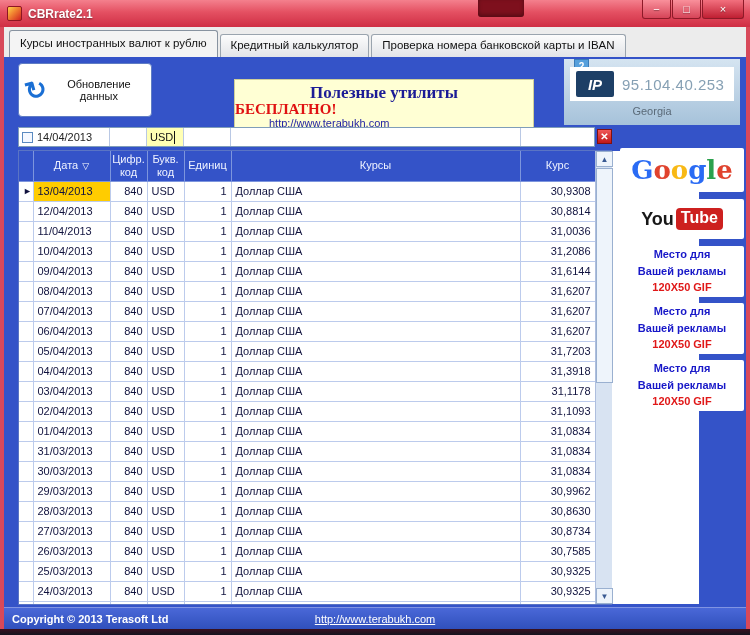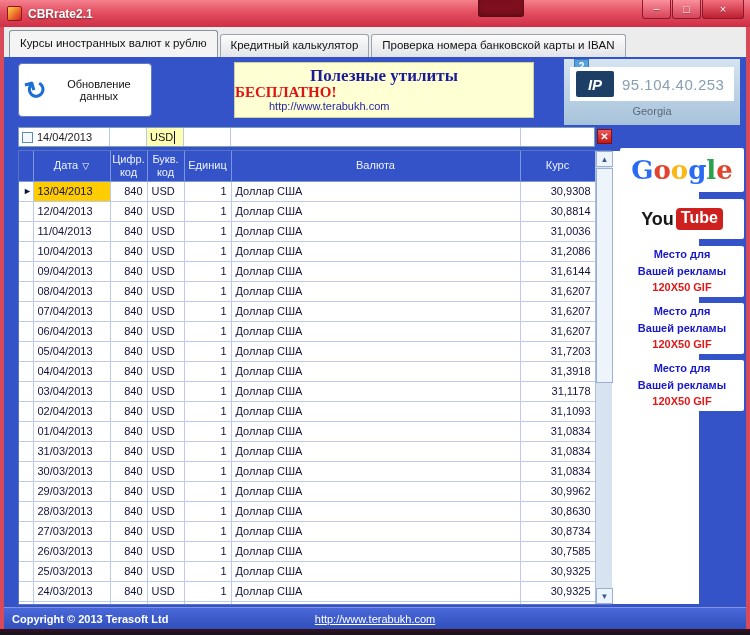--- a/index.html
+++ b/index.html
@@ -37,21 +37,21 @@
   .content { position:absolute; left:4px; top:57px; width:742px; height:572px; background:#3453c8; }
 
   
   .refresh-btn { position:absolute; left:14px; top:6px; width:134px; height:54px;
     background:#ffffff; border:1px solid #5f7cc4; border-radius:4px;
     box-shadow:0 0 0 2px rgba(255,255,255,.55) inset;
     display:flex; align-items:center; gap:6px; padding:0 6px; cursor:pointer; }
   .refresh-glyph { font-size:26px; color:#1a6fd4; font-weight:bold; line-height:1; transform:rotate(-15deg); }
   .refresh-label { font-size:11px; color:#111; text-align:center; }
 
-  .banner { position:absolute; left:230px; top:5px; width:300px; height:56px;
+  .banner { position:absolute; left:230px; top:22px; width:300px; height:56px;
     background:#ffffd4; border:1px solid #cfcf9a; font-family:"Liberation Serif", serif;
     cursor:pointer; overflow:hidden; }
   .banner-line1 { text-align:center; margin-top:3px; font-size:17px; font-weight:bold; color:#1c1c96; }
   .banner-line2 { text-align:left; padding-right:28px; font-size:15px; font-weight:bold; color:#e01212; margin-top:-2px; }
   .banner-url { display:block; text-align:left; padding-left:34px; font-size:11px; color:#2424a4;
     font-family:"Liberation Sans", sans-serif; margin-top:-1px; text-decoration:none; }
 
   .ip-widget { position:absolute; left:560px; top:2px; width:176px; height:66px;
     background:linear-gradient(#d5e4f1, #a6c2da); cursor:pointer; }
   .ip-badge { position:absolute; left:10px; top:0; width:15px; height:15px;
@@ -212,21 +212,21 @@
               <col style="width:289px">
               <col style="width:75px">
           </colgroup>
           <thead>
             <tr>
               <th class="c-ind"></th>
               <th class="c-date"><span>Дата</span><span class="sort-glyph">▽</span></th>
               <th class="c-num">Цифр. код</th>
               <th class="c-char">Букв. код</th>
               <th class="c-units">Единиц</th>
-              <th class="c-cur">Валюта</th>
+              <th class="c-cur">Курсы</th>
               <th class="c-rate">Курс</th>
             </tr>
           </thead>
           <tbody>
               <tr class="selected">
                 <td class="c-ind">►</td>
                 <td class="c-date">13/04/2013</td>
                 <td class="c-num">840</td>
                 <td class="c-char">USD</td>
                 <td class="c-units">1</td>

